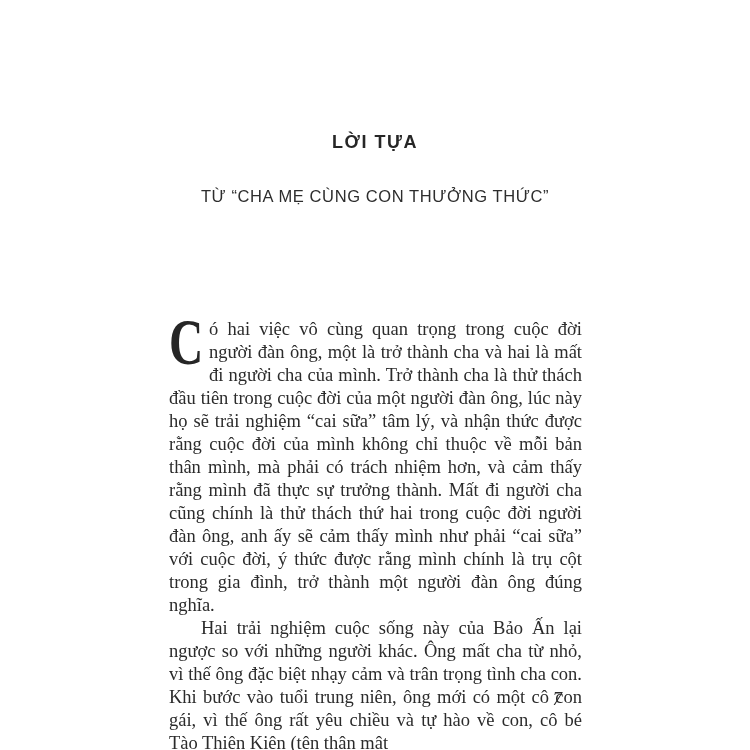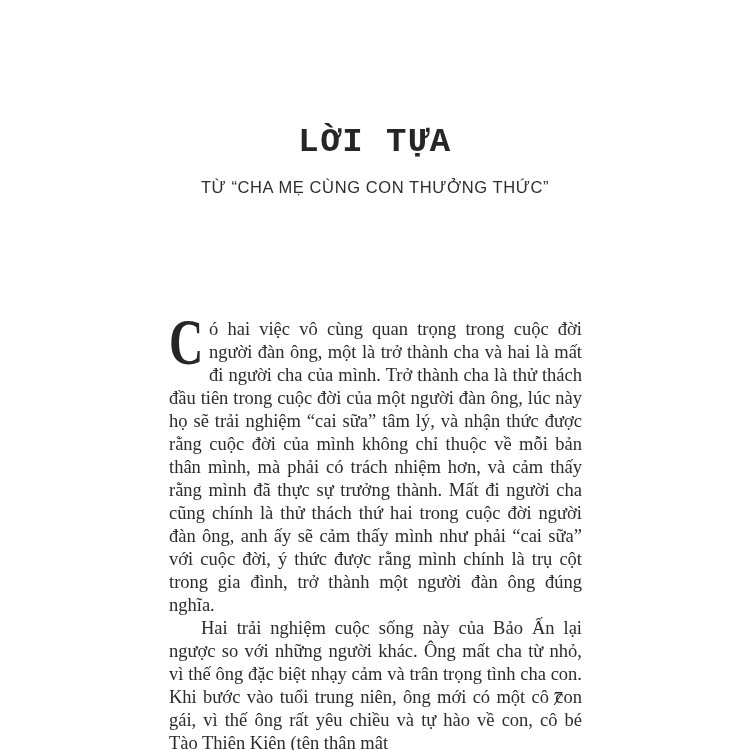--- a/index.html
+++ b/index.html
@@ -22,29 +22,29 @@
   .chapter-header {
     position: absolute;
     top: 0;
     left: 0;
     right: 0;
     text-align: center;
   }
   .chapter-title {
     margin: 0;
     padding-top: 127px;
-    font-family: Liberation Mono, monospace;
+    font-family: Liberation Sans, sans-serif;
     font-weight: bold;
-    font-size: 34px;
+    font-size: 18px;
     line-height: 31px;
     letter-spacing: 1.5px;
     color: #262626;
   }
   .chapter-subtitle {
-    margin-top: 16px;
+    margin-top: 25px;
     font-family: "Liberation Sans", sans-serif;
     font-size: 16.5px;
     line-height: 27px;
     letter-spacing: 0.6px;
     color: #2d2d2d;
   }
 
   
   .body-text {
     position: absolute;

